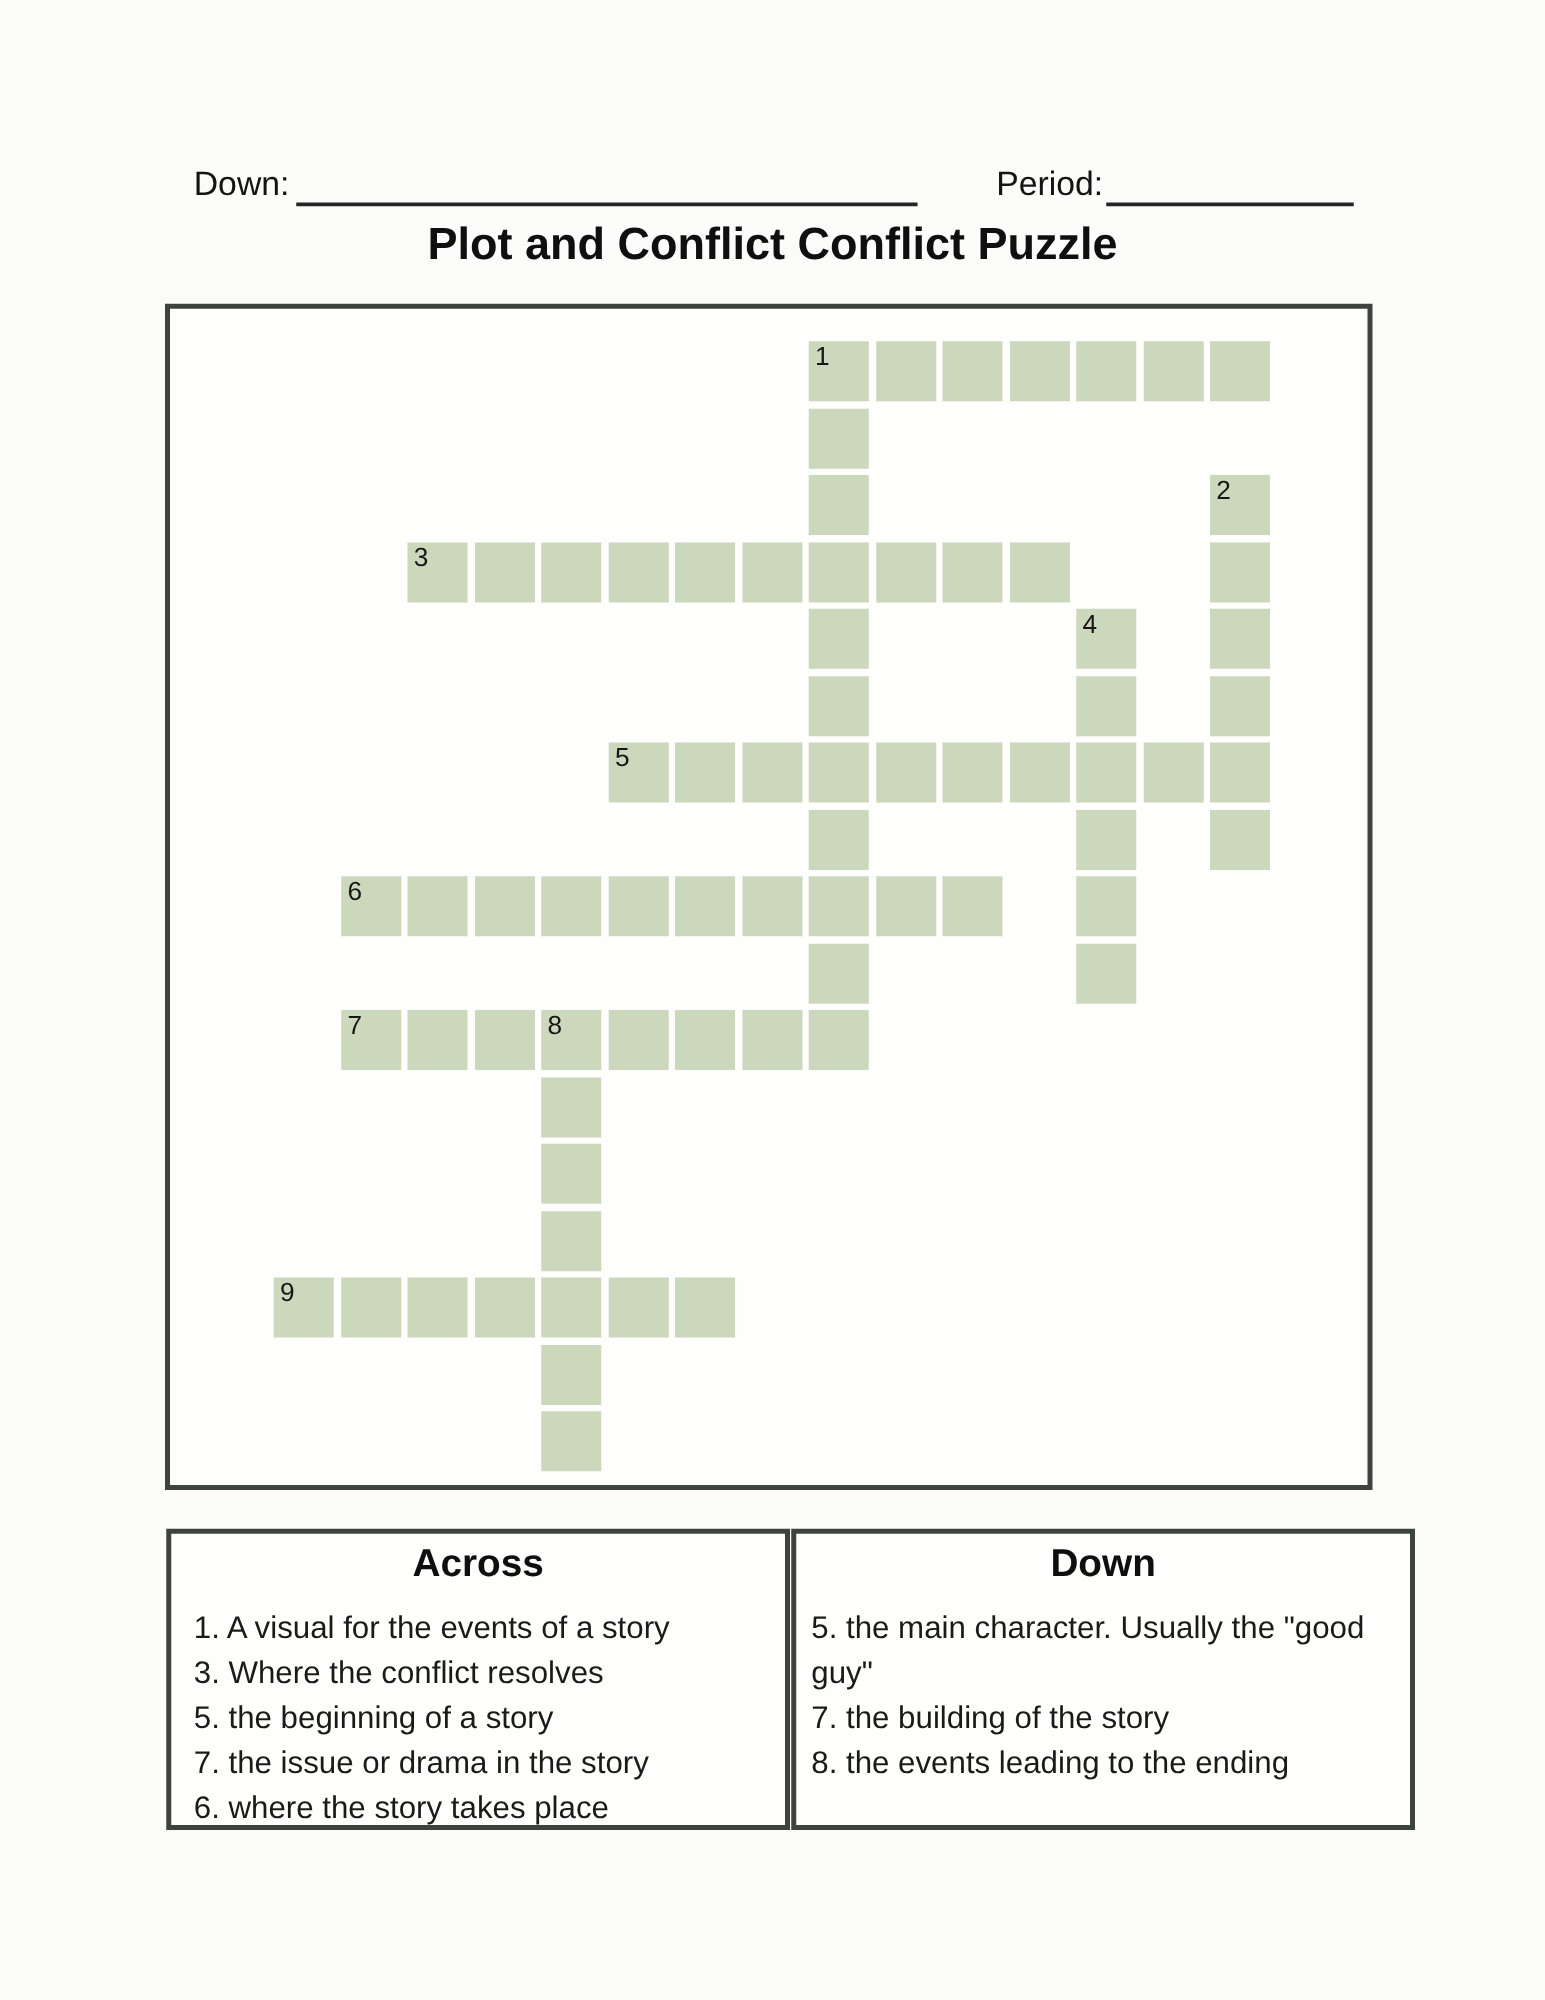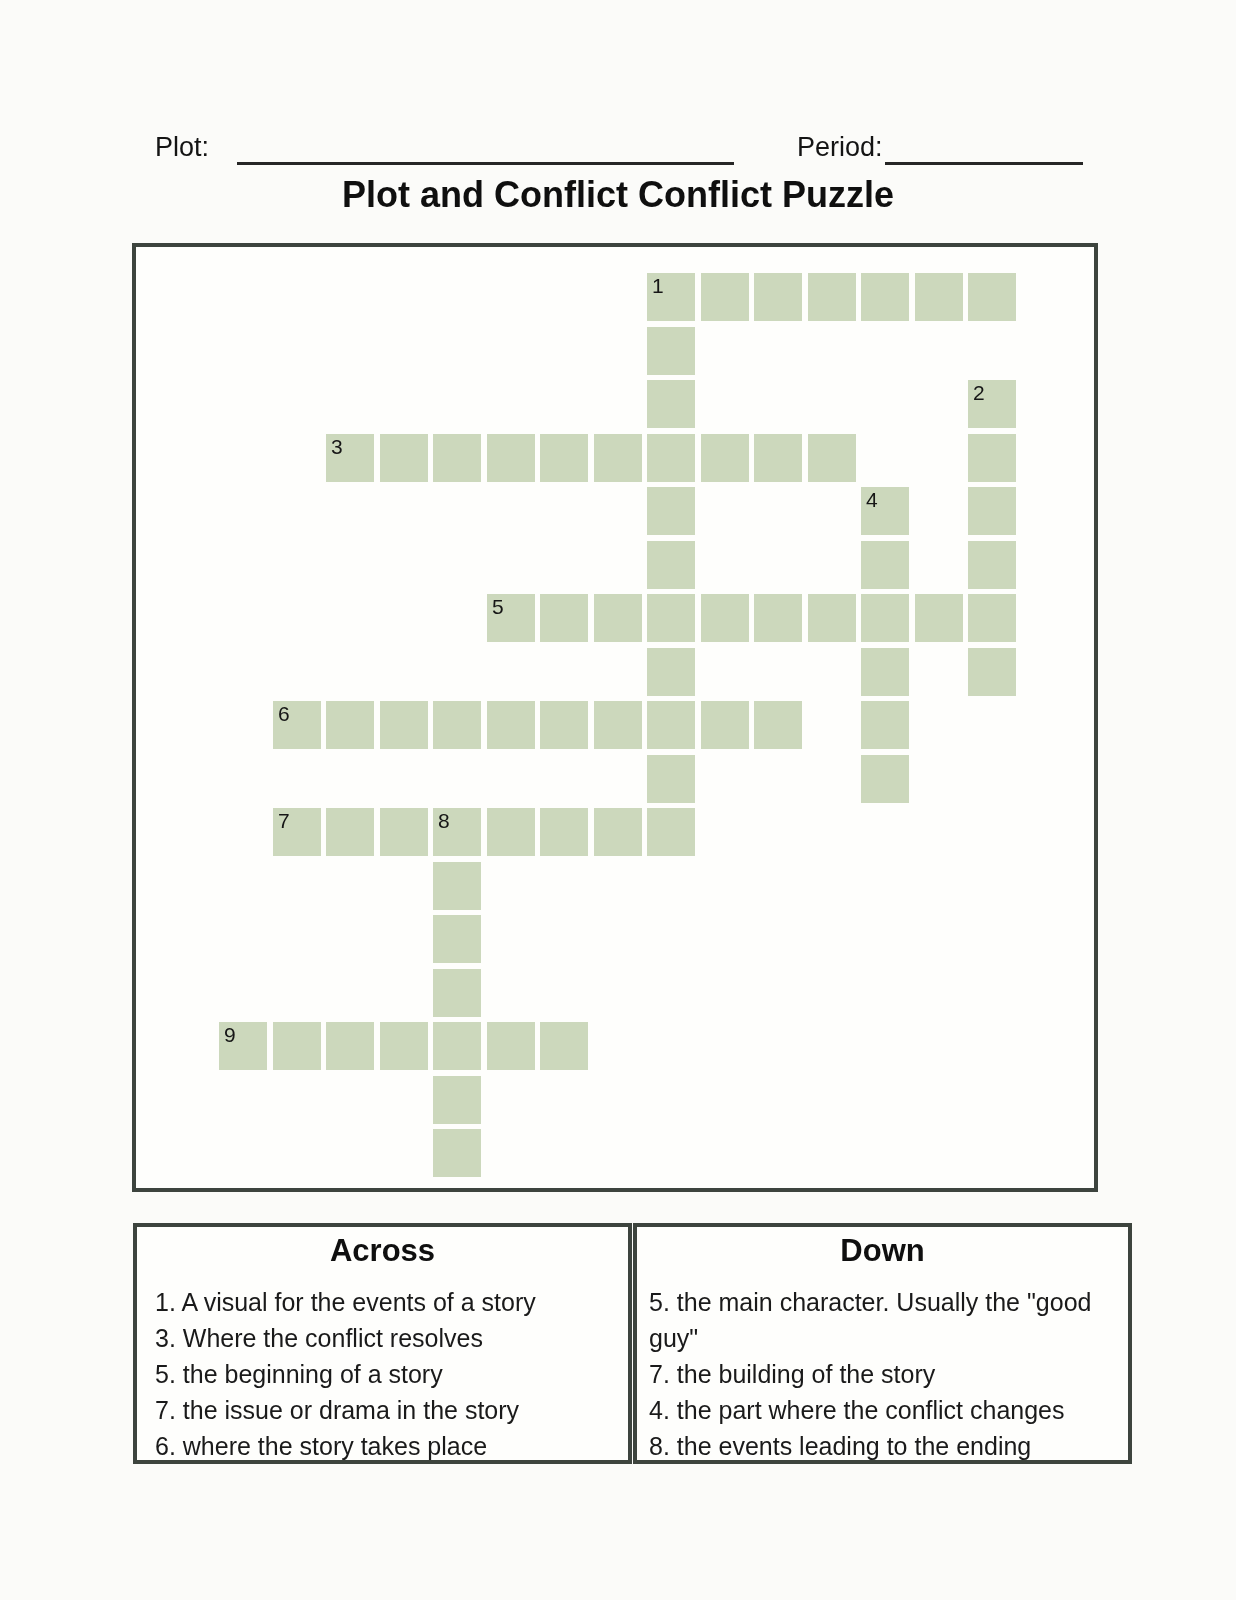--- a/index.html
+++ b/index.html
@@ -44,21 +44,21 @@
     text-align:center;font-size:31px;font-weight:700;margin-top:6px;color:#0f0f0f;
   }
   .clues{font-size:25px;line-height:36px;margin-top:15px;color:#1a1a1a;}
   .across-box .clues{padding-left:18px;padding-right:6px;}
   .down-box .clues{padding-left:12px;padding-right:0;}
   .down-box .clue:nth-child(3){white-space:nowrap;overflow:visible;}
 </style>
 </head>
 <body>
 
-<span class="label name-label">Plot:</span>
+<span class="label name-label">Down:</span>
 <div class="fill-line name-line"></div>
 
 <span class="label period-label">Period:</span>
 <div class="fill-line period-line"></div>
 
 <div class="page-title">Plot and Conflict Conflict Puzzle</div>
 
 <div class="grid-box">
     <div class="cell" style="left: 511px; top: 26px; width: 48px; height: 48px;">
       <span class="cell-num">1</span>
@@ -162,16 +162,15 @@
     <div class="clue">7. the issue or drama in the story</div>
     <div class="clue">6. where the story takes place</div>
   </div>
 </div>
 
 <div class="clue-box down-box">
   <div class="clue-title">Down</div>
   <div class="clues">
     <div class="clue">5. the main character. Usually the "good guy"</div>
     <div class="clue">7. the building of the story</div>
-    <div class="clue">4. the part where the conflict changes</div>
     <div class="clue">8. the events leading to the ending</div>
   </div>
 </div>
 
 </body></html>

